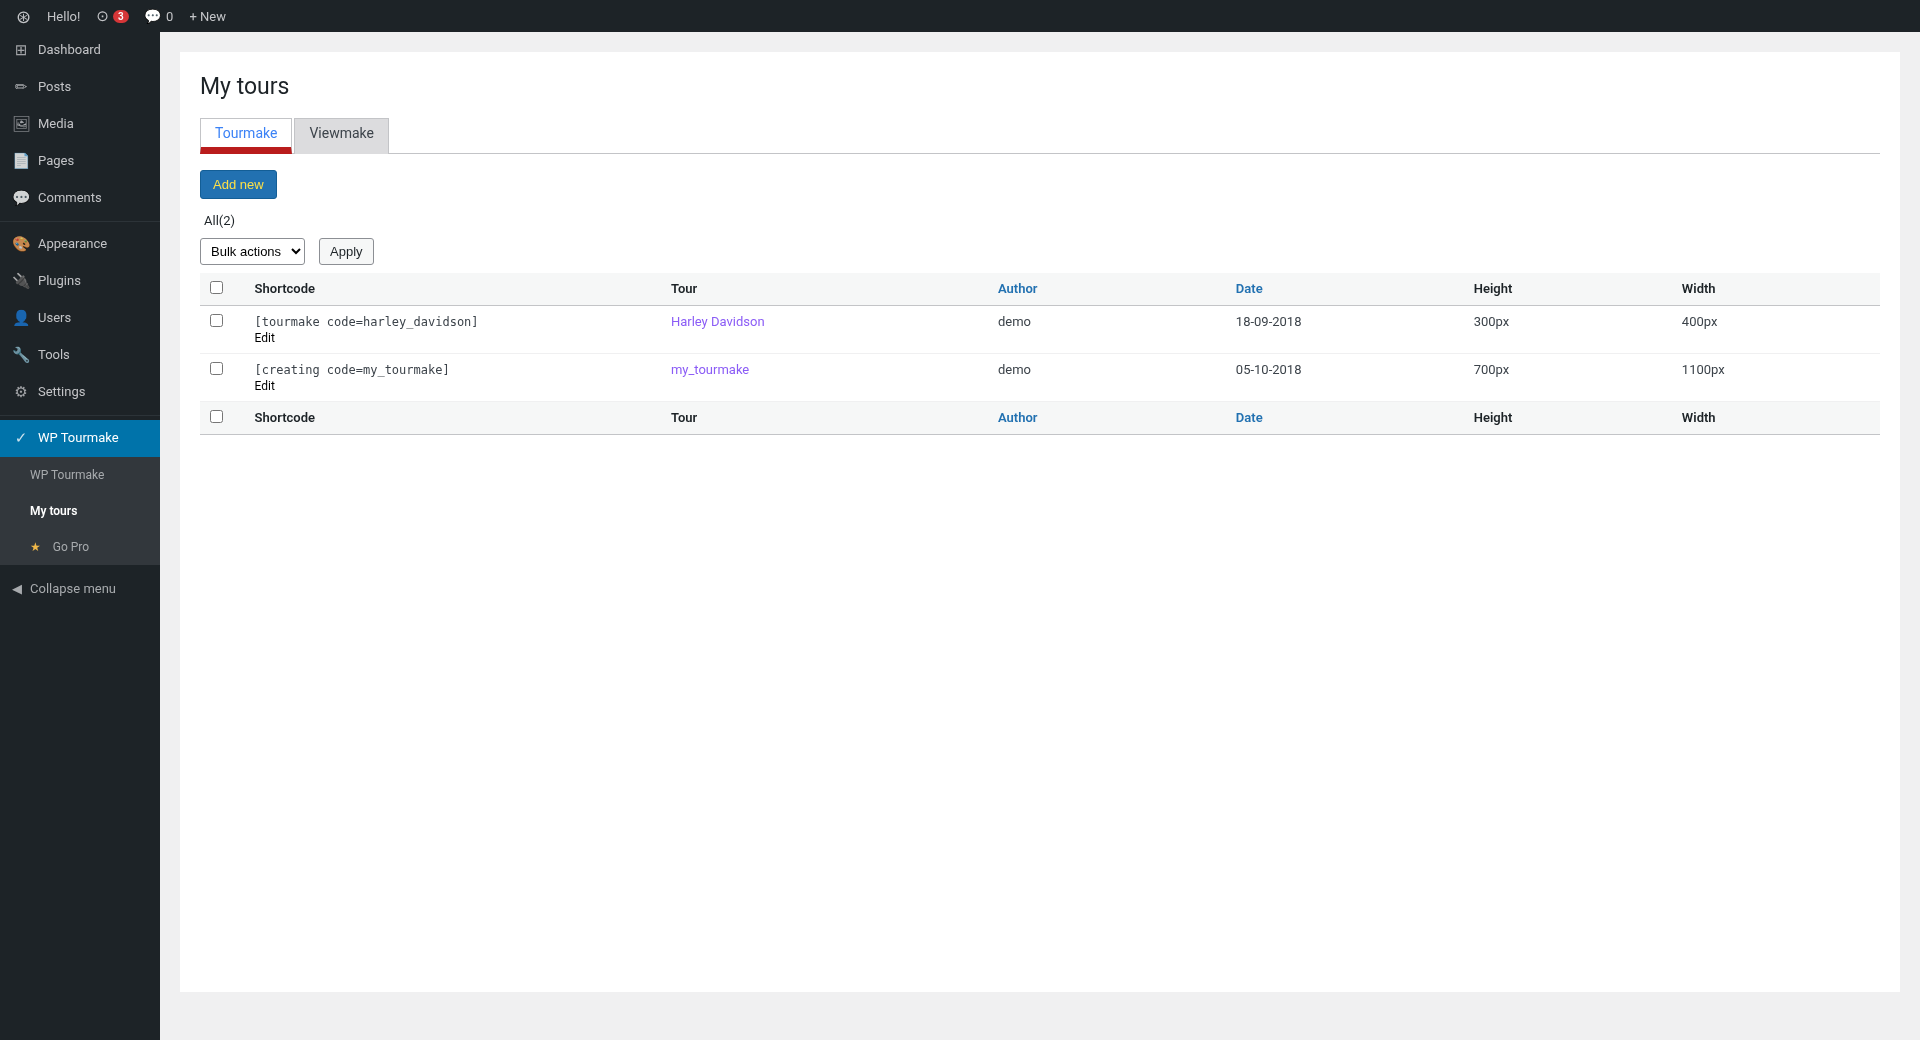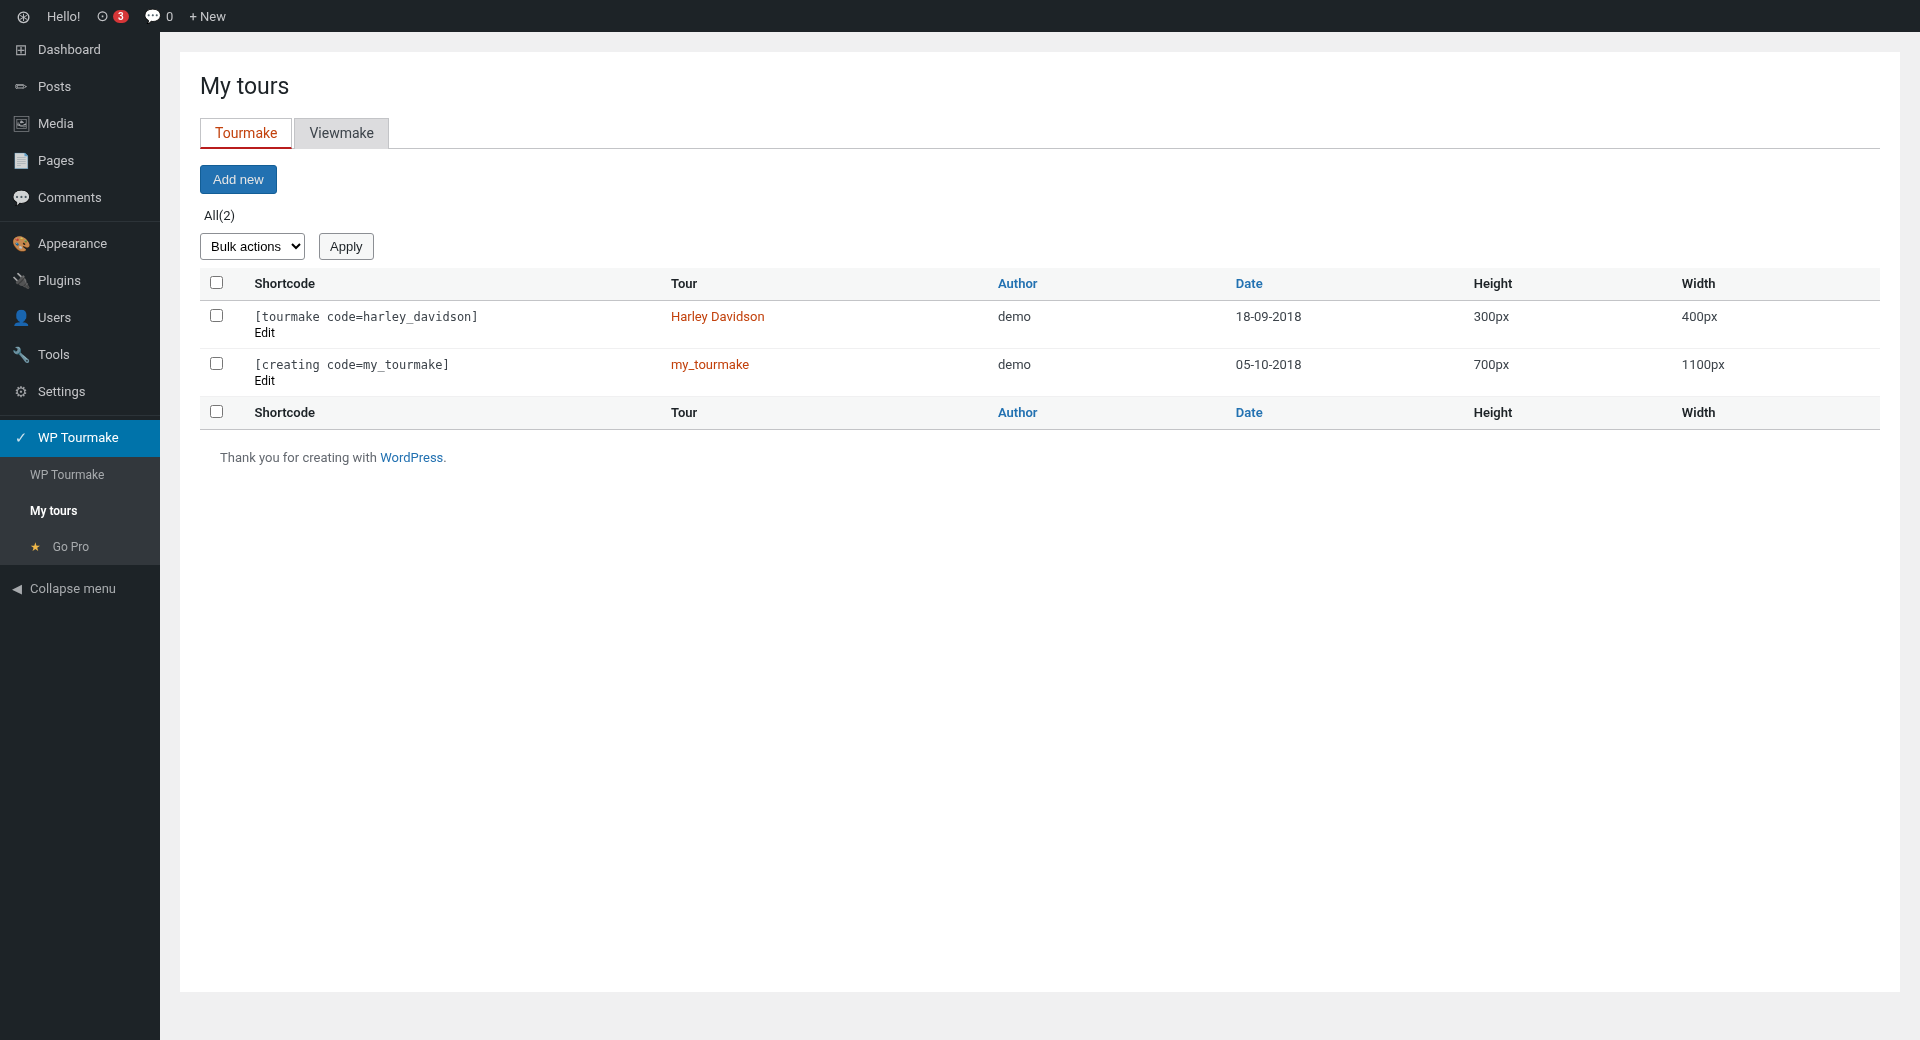--- a/index.html
+++ b/index.html
@@ -113,29 +113,29 @@
       border-bottom: none;
       cursor: pointer;
       font-size: 14px;
       color: #3c434a;
       margin-right: 2px;
       margin-bottom: -1px;
       text-decoration: none;
     }
     .nav-tab.active {
       background: #fff;
-      border-bottom: 2px solid #b91c1c;
-      color: #c2410c;
+      border-bottom: 7px solid #b91c1c;
+      color: #3b82f6;
     }
 
     
     .button-primary {
       background: #2271b1;
       border: 1px solid #135e96;
-      color: #e5e5e5;
+      color: #fde047;
       padding: 6px 12px;
       cursor: pointer;
       font-size: 13px;
       border-radius: 3px;
       font-weight: 400;
     }
 
     
     .filter-bar {
       margin: 12px 0 8px 0;
@@ -210,21 +210,21 @@
     }
     .wp-list-table .check-column input { cursor: pointer; }
 
     .col-shortcode { width: 280px; }
     .col-tour { width: 220px; }
     .col-author { width: 160px; }
     .col-date { width: 160px; }
     .col-height { width: 140px; }
     .col-width { width: 140px; }
 
-    .tour-link { color: #c2410c; text-decoration: none; }
+    .tour-link { color: #8b5cf6; text-decoration: none; }
 
     .row-actions { display: flex; gap: 6px; margin-top: 2px; }
     .row-action { color: #000000; text-decoration: none; font-size: 12px; cursor: pointer; }
 
     .shortcode-text { font-family: monospace; font-size: 12px; color: #3c434a; }
 
     
     #wpfooter {
       padding: 20px 20px;
       color: #646970;
@@ -464,18 +464,15 @@
               <span>Height</span>
             </th>
             <th>
               <span>Width</span>
             </th>
           </tr>
         </tfoot>
       </table>
 
       
-      <div id="wpfooter">
-        <span>Thank you for creating with </span><a href="#"><span>WordPress</span></a><span>.</span>
-      </div>
     </div>
   </div>
 </div>
 
 </body></html>

